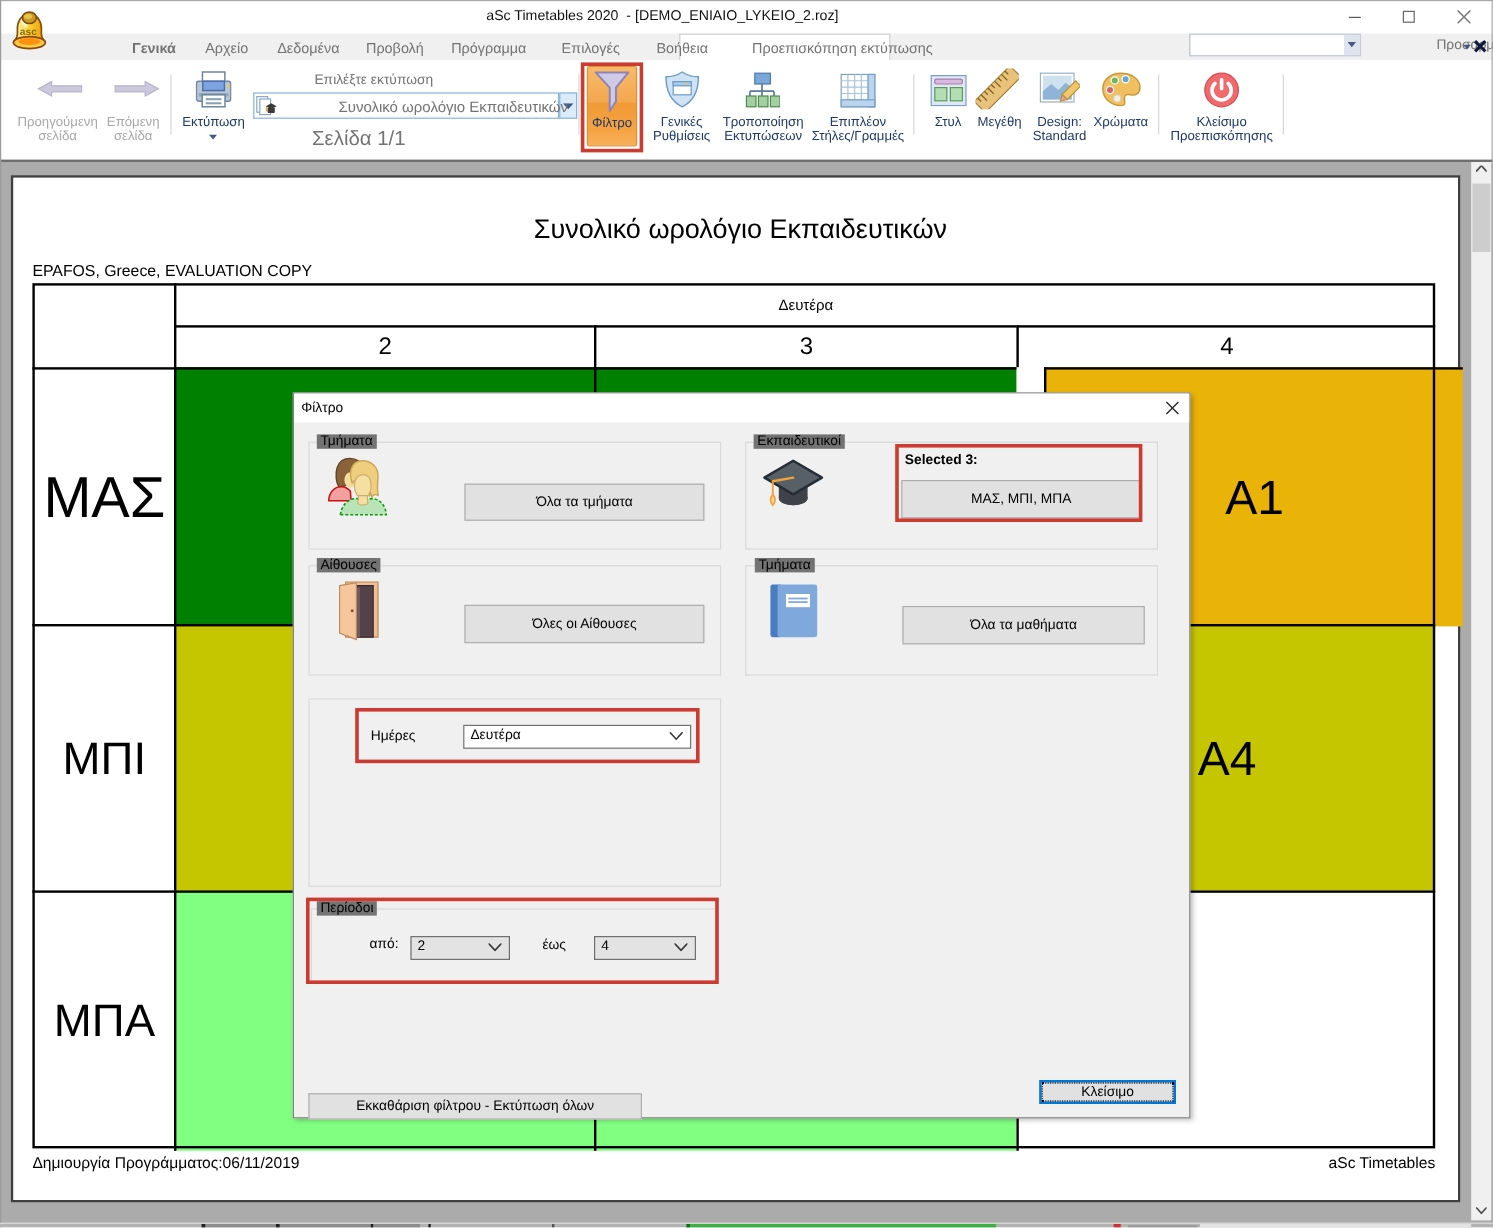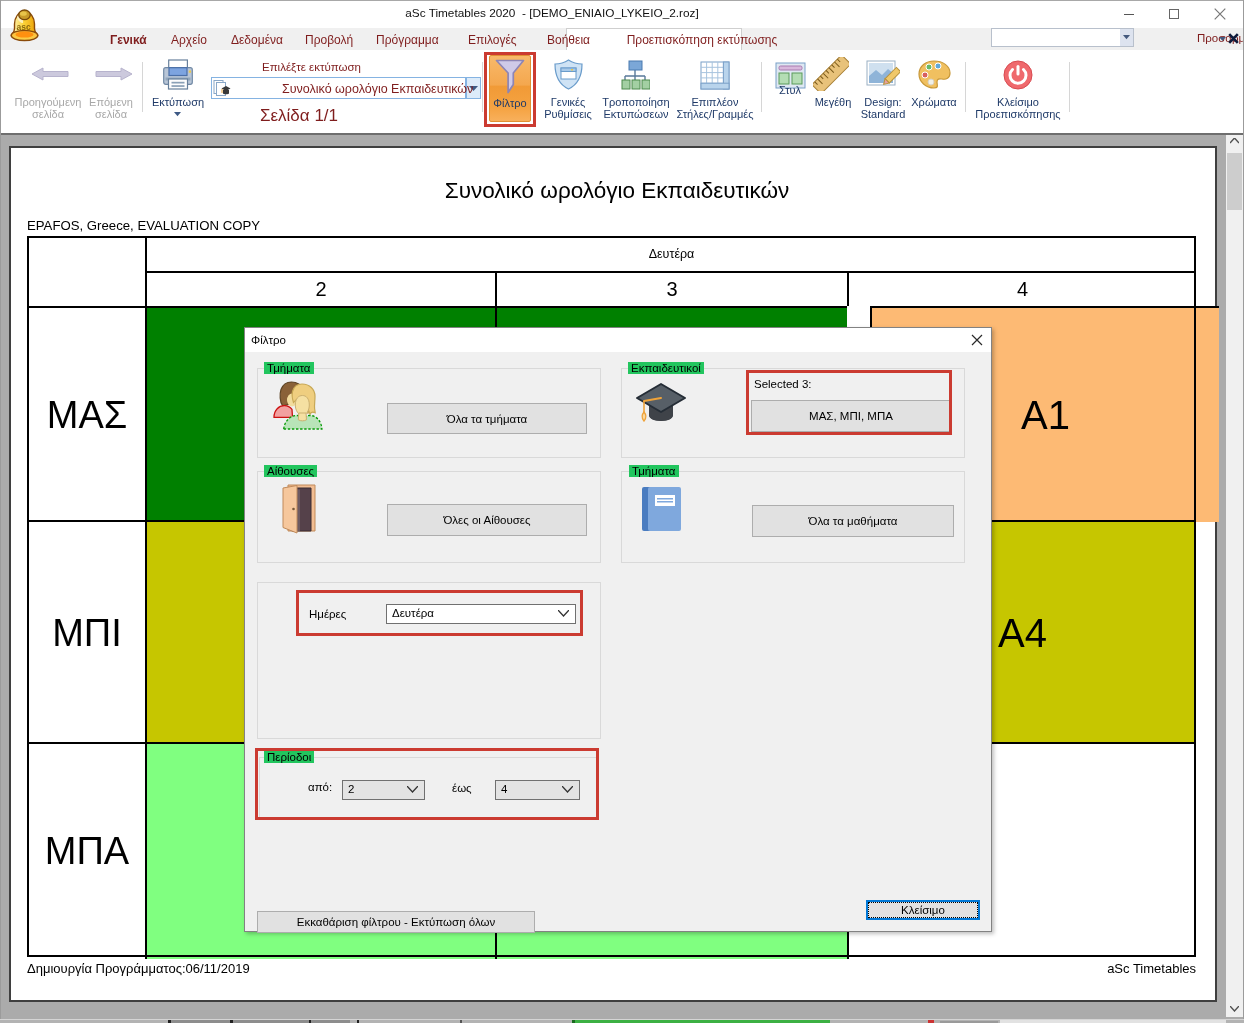--- a/index.html
+++ b/index.html
@@ -1,23 +1,23 @@
 <!DOCTYPE html>
 <html><head>
 <meta charset="utf-8">
 <style>
 html,body{margin:0;padding:0;}
 body{width:1244px;height:1023px;position:relative;overflow:hidden;
   font-family:"Liberation Sans",sans-serif;background:#fff;}
 .abs{position:absolute;}
-.nav{color:#7f1d1d;padding-left:48px;}
+.nav{color:#737373;padding-left:48px;}
 .lbl{font-size:11px;line-height:12px;text-align:center;color:#1f3a68;}
 .sep{position:absolute;width:1px;background:#d6d6d6;top:62px;height:50px;}
 .gb{position:absolute;border:1px solid #d9d9d9;}
-.gl{position:absolute;font-size:11.5px;color:#000;background:#22c55e;padding:0 3px;line-height:12px;}
+.gl{position:absolute;font-size:11.5px;color:#000;background:#737373;padding:0 3px;line-height:12px;}
 .btn{position:absolute;background:#e1e1e1;border:1px solid #adadad;
   font-size:11.5px;color:#000;display:flex;align-items:center;justify-content:center;}
 .red{position:absolute;border:3px solid #cb3b31;box-sizing:border-box;}
 .cell{position:absolute;border-left:2px solid #000;border-top:2px solid #000;}
 </style>
 </head>
 <body>
 
 <div class="abs" style="left:0;top:0;width:1244px;height:28px;background:#fff;border-top:1px solid #a8a8a8;"></div>
 <div class="abs" style="left:0;top:6px;width:1104px;text-align:center;font-size:11.8px;color:#111;">aSc Timetables 2020&nbsp; - [DEMO_ENIAIO_LYKEIO_2.roz]</div>
@@ -149,21 +149,21 @@
 </svg>
 <div class="abs lbl" style="left:668px;top:96px;width:94px;">Επιπλέον<br>Στήλες/Γραμμές</div>
 <div class="sep" style="left:761px;"></div>
 
 <svg class="abs" style="left:775px;top:62px;" width="31" height="27">
 <rect x="1" y="1" width="29" height="25" fill="#dfe8f2" stroke="#7aa0c8"></rect>
 <rect x="4" y="4" width="23" height="4" rx="1.5" fill="#d8b8dc" stroke="#a87ab0"></rect>
 <rect x="4" y="11" width="10" height="11" fill="#b4ddb4" stroke="#5a9a5a"></rect>
 <rect x="17" y="11" width="10" height="11" fill="#b4ddb4" stroke="#5a9a5a"></rect>
 </svg>
-<div class="abs lbl" style="left:764px;top:84px;width:52px;">Στυλ</div>
+<div class="abs lbl" style="left:764px;top:96px;width:52px;">Στυλ</div>
 
 <svg class="abs" style="left:813px;top:57px;" width="36" height="34">
 <g transform="rotate(-45 18 17)">
 <rect x="-3" y="11" width="42" height="13" fill="#e8c27a" stroke="#a8823a"></rect>
 <path d="M1 11 L1 15 M5 11 L5 18 M9 11 L9 15 M13 11 L13 18 M17 11 L17 15 M21 11 L21 18 M25 11 L25 15 M29 11 L29 18 M33 11 L33 15" stroke="#7a5a1a" stroke-width="1"></path>
 </g>
 </svg>
 <div class="abs lbl" style="left:806px;top:96px;width:54px;">Μεγέθη</div>
 
 <svg class="abs" style="left:866px;top:60px;" width="34" height="31">
@@ -201,27 +201,27 @@
 <div class="abs" style="left:9px;top:146px;width:1208px;height:856px;background:#fff;border:2px solid #3f3f3f;box-sizing:border-box;"></div>
 
 <div class="abs" style="left:217px;top:178px;width:800px;text-align:center;font-size:22.5px;color:#000;">Συνολικό ωρολόγιο Εκπαιδευτικών</div>
 <div class="abs" style="left:27px;top:218px;font-size:13.2px;color:#000;">EPAFOS, Greece, EVALUATION COPY</div>
 
 <div class="cell" style="left:145px;top:236px;width:1051px;height:35px;border-top:none;box-sizing:border-box;display:flex;align-items:center;justify-content:center;font-size:12.5px;">Δευτέρα</div>
 <div class="cell" style="left:145px;top:271px;width:350px;height:35px;box-sizing:border-box;display:flex;align-items:center;justify-content:center;font-size:20px;">2</div>
 <div class="cell" style="left:495px;top:271px;width:352px;height:35px;box-sizing:border-box;display:flex;align-items:center;justify-content:center;font-size:20px;">3</div>
 <div class="cell" style="left:847px;top:271px;width:349px;height:35px;border-right:none;box-sizing:border-box;display:flex;align-items:center;justify-content:center;font-size:20px;">4</div>
 
-<div class="cell" style="left:27px;top:306px;width:120px;height:216px;border-left:none;box-sizing:border-box;display:flex;align-items:center;justify-content:center;font-size:38px;">ΜΑΣ</div>
+<div class="cell" style="left:27px;top:306px;width:120px;height:216px;border-left:none;box-sizing:border-box;display:flex;align-items:center;justify-content:center;font-size:48px;">ΜΑΣ</div>
 <div class="cell" style="left:27px;top:520px;width:120px;height:224px;border-left:none;box-sizing:border-box;display:flex;align-items:center;justify-content:center;font-size:38px;">ΜΠΙ</div>
 <div class="cell" style="left:27px;top:742px;width:120px;height:217px;border-left:none;box-sizing:border-box;display:flex;align-items:center;justify-content:center;font-size:38px;">ΜΠΑ</div>
 
 <div class="cell" style="left:145px;top:306px;width:350px;height:216px;background:#008000;box-sizing:border-box;"></div>
 <div class="cell" style="left:495px;top:306px;width:352px;height:216px;background:#008000;box-sizing:border-box;"></div>
-<div class="cell" style="left:870px;top:306px;width:349px;height:216px;background:#fdba74;box-sizing:border-box;display:flex;align-items:center;justify-content:center;font-size:40px;">A1</div>
+<div class="cell" style="left:870px;top:306px;width:349px;height:216px;background:#eab308;box-sizing:border-box;display:flex;align-items:center;justify-content:center;font-size:40px;">A1</div>
 
 <div class="cell" style="left:145px;top:520px;width:350px;height:224px;background:#c6c600;box-sizing:border-box;"></div>
 <div class="cell" style="left:495px;top:520px;width:352px;height:224px;background:#c6c600;box-sizing:border-box;"></div>
 <div class="cell" style="left:847px;top:520px;width:349px;height:224px;background:#c6c600;box-sizing:border-box;display:flex;align-items:center;justify-content:center;font-size:40px;">A4</div>
 
 <div class="cell" style="left:145px;top:742px;width:350px;height:217px;background:#80ff80;box-sizing:border-box;"></div>
 <div class="cell" style="left:495px;top:742px;width:352px;height:217px;background:#80ff80;box-sizing:border-box;"></div>
 <div class="cell" style="left:847px;top:742px;width:349px;height:217px;background:#fff;box-sizing:border-box;"></div>
 <div class="abs" style="left:27px;top:236px;width:1169px;height:721px;border:2px solid #000;box-sizing:border-box;"></div>
 
@@ -308,21 +308,21 @@
 </svg>
 
 <div class="btn" style="left:387px;top:403px;width:198px;height:29px;">Όλα τα τμήματα</div>
 <div class="btn" style="left:751px;top:400px;width:198px;height:30px;">ΜΑΣ, ΜΠΙ, ΜΠΑ</div>
 <div class="btn" style="left:387px;top:504px;width:198px;height:30px;">Όλες οι Αίθουσες</div>
 <div class="btn" style="left:752px;top:505px;width:200px;height:30px;">Όλα τα μαθήματα</div>
 <div class="btn" style="left:257px;top:899px;width:276px;height:20px;margin-top:12px;">Εκκαθάριση φίλτρου - Εκτύπωση όλων</div>
 <div class="abs" style="left:866px;top:900px;width:114px;height:20px;border:2px solid #0078d7;background:#e1e1e1;box-sizing:border-box;"></div>
 <div class="abs" style="left:869px;top:903px;width:108px;height:14px;outline:1px dotted #000;font-size:11.5px;display:flex;align-items:center;justify-content:center;">Κλείσιμο</div>
 
-<div class="abs" style="left:754px;top:378px;font-size:11.5px;color:#000;">Selected 3:</div>
+<div class="abs" style="left:754px;top:378px;font-size:11.5px;color:#000;font-weight:bold;">Selected 3:</div>
 
 <div class="abs" style="left:309px;top:608px;font-size:11.5px;color:#000;">Ημέρες</div>
 <div class="abs" style="left:386px;top:604px;width:190px;height:20px;background:#fff;border:1px solid #707070;box-sizing:border-box;"></div>
 <div class="abs" style="left:392px;top:607px;font-size:11.5px;color:#000;">Δευτέρα</div>
 <svg class="abs" style="left:558px;top:610px;" width="11" height="7">
     <path d="M0 0 L5.5 6 L11 0" stroke="#333" stroke-width="1.3" fill="none"></path>
   </svg>
 
 <div class="abs" style="left:308px;top:781px;font-size:11.5px;color:#000;">από:</div>
 <div class="abs" style="left:342px;top:780px;width:83px;height:20px;background:#e3e3e3;border:1px solid #707070;box-sizing:border-box;"></div>

